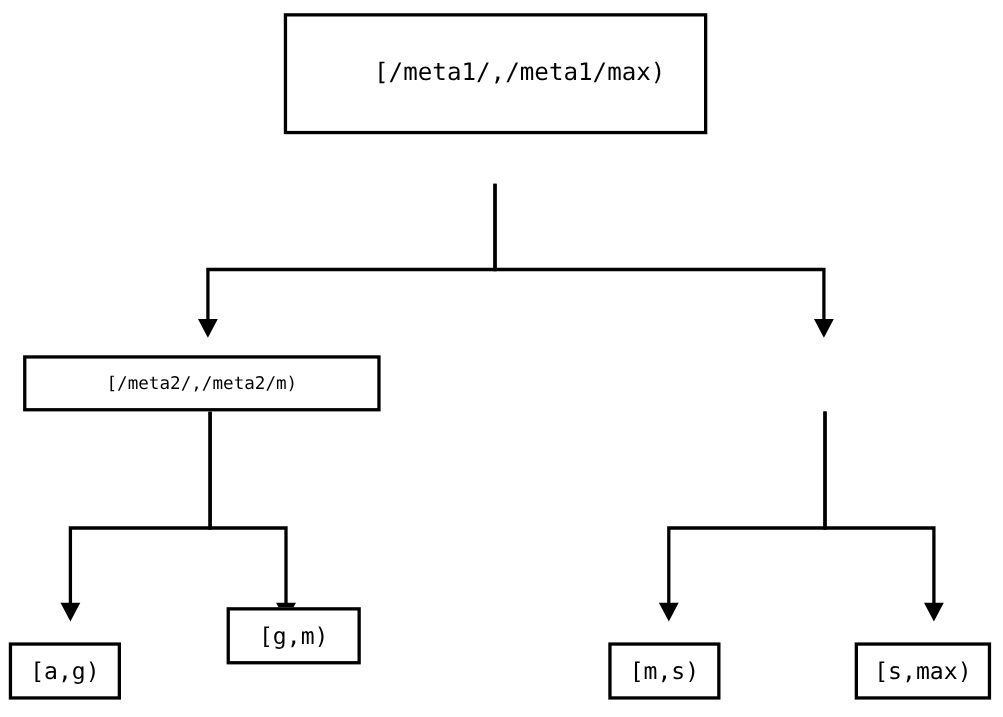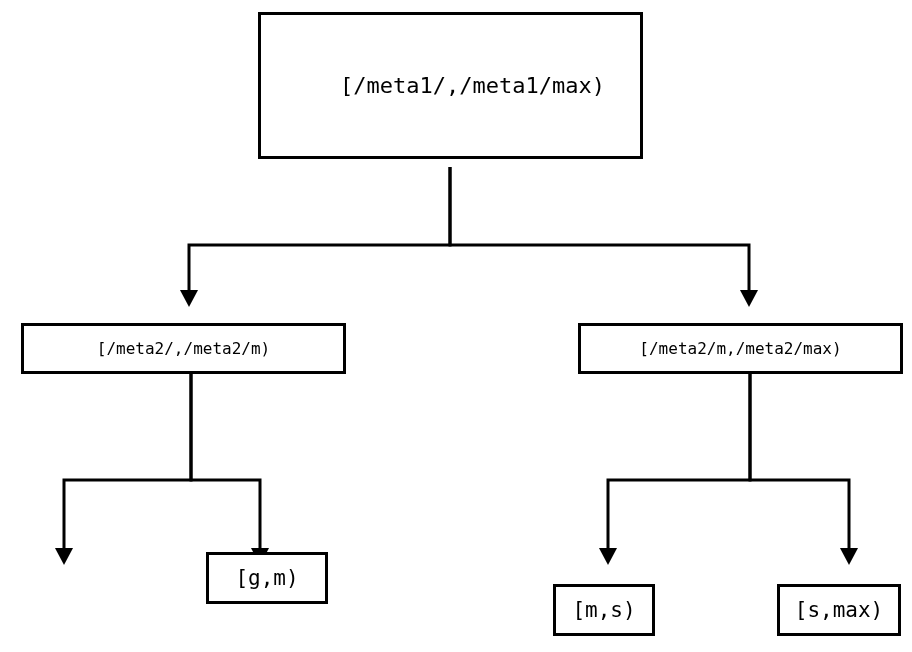--- a/index.html
+++ b/index.html
@@ -42,21 +42,21 @@
   .node-label {
     white-space: pre;
     letter-spacing: 0px;
     line-height: 1;
   }
   
   #node-root {
     left: 258px;
     top: 12px;
     width: 385px;
-    height: 147px;
+    height: 110px;
     padding-left: 44px;
   }
   #node-root .node-label { font-size: 22px; }
   
   #node-mid-left {
     left: 21px;
     top: 323px;
     width: 325px;
     height: 51px;
   }
@@ -135,24 +135,24 @@
     </g>
   </svg>
 
   <div class="node-box" id="node-root">
     <span class="node-label">[/meta1/,/meta1/max)</span>
   </div>
 
   <div class="node-box" id="node-mid-left">
     <span class="node-label">[/meta2/,/meta2/m)</span>
   </div>
-  <div class="node-box" id="node-mid-right">
-    <span class="node-label">[/meta2/m,/meta2/max)</span>
+
+  <div class="node-box" id="node-leaf-ag">
+    <span class="node-label">[a,g)</span>
   </div>
-
   <div class="node-box" id="node-leaf-gm">
     <span class="node-label">[g,m)</span>
   </div>
   <div class="node-box" id="node-leaf-ms">
     <span class="node-label">[m,s)</span>
   </div>
   <div class="node-box" id="node-leaf-smax">
     <span class="node-label">[s,max)</span>
   </div>
 

